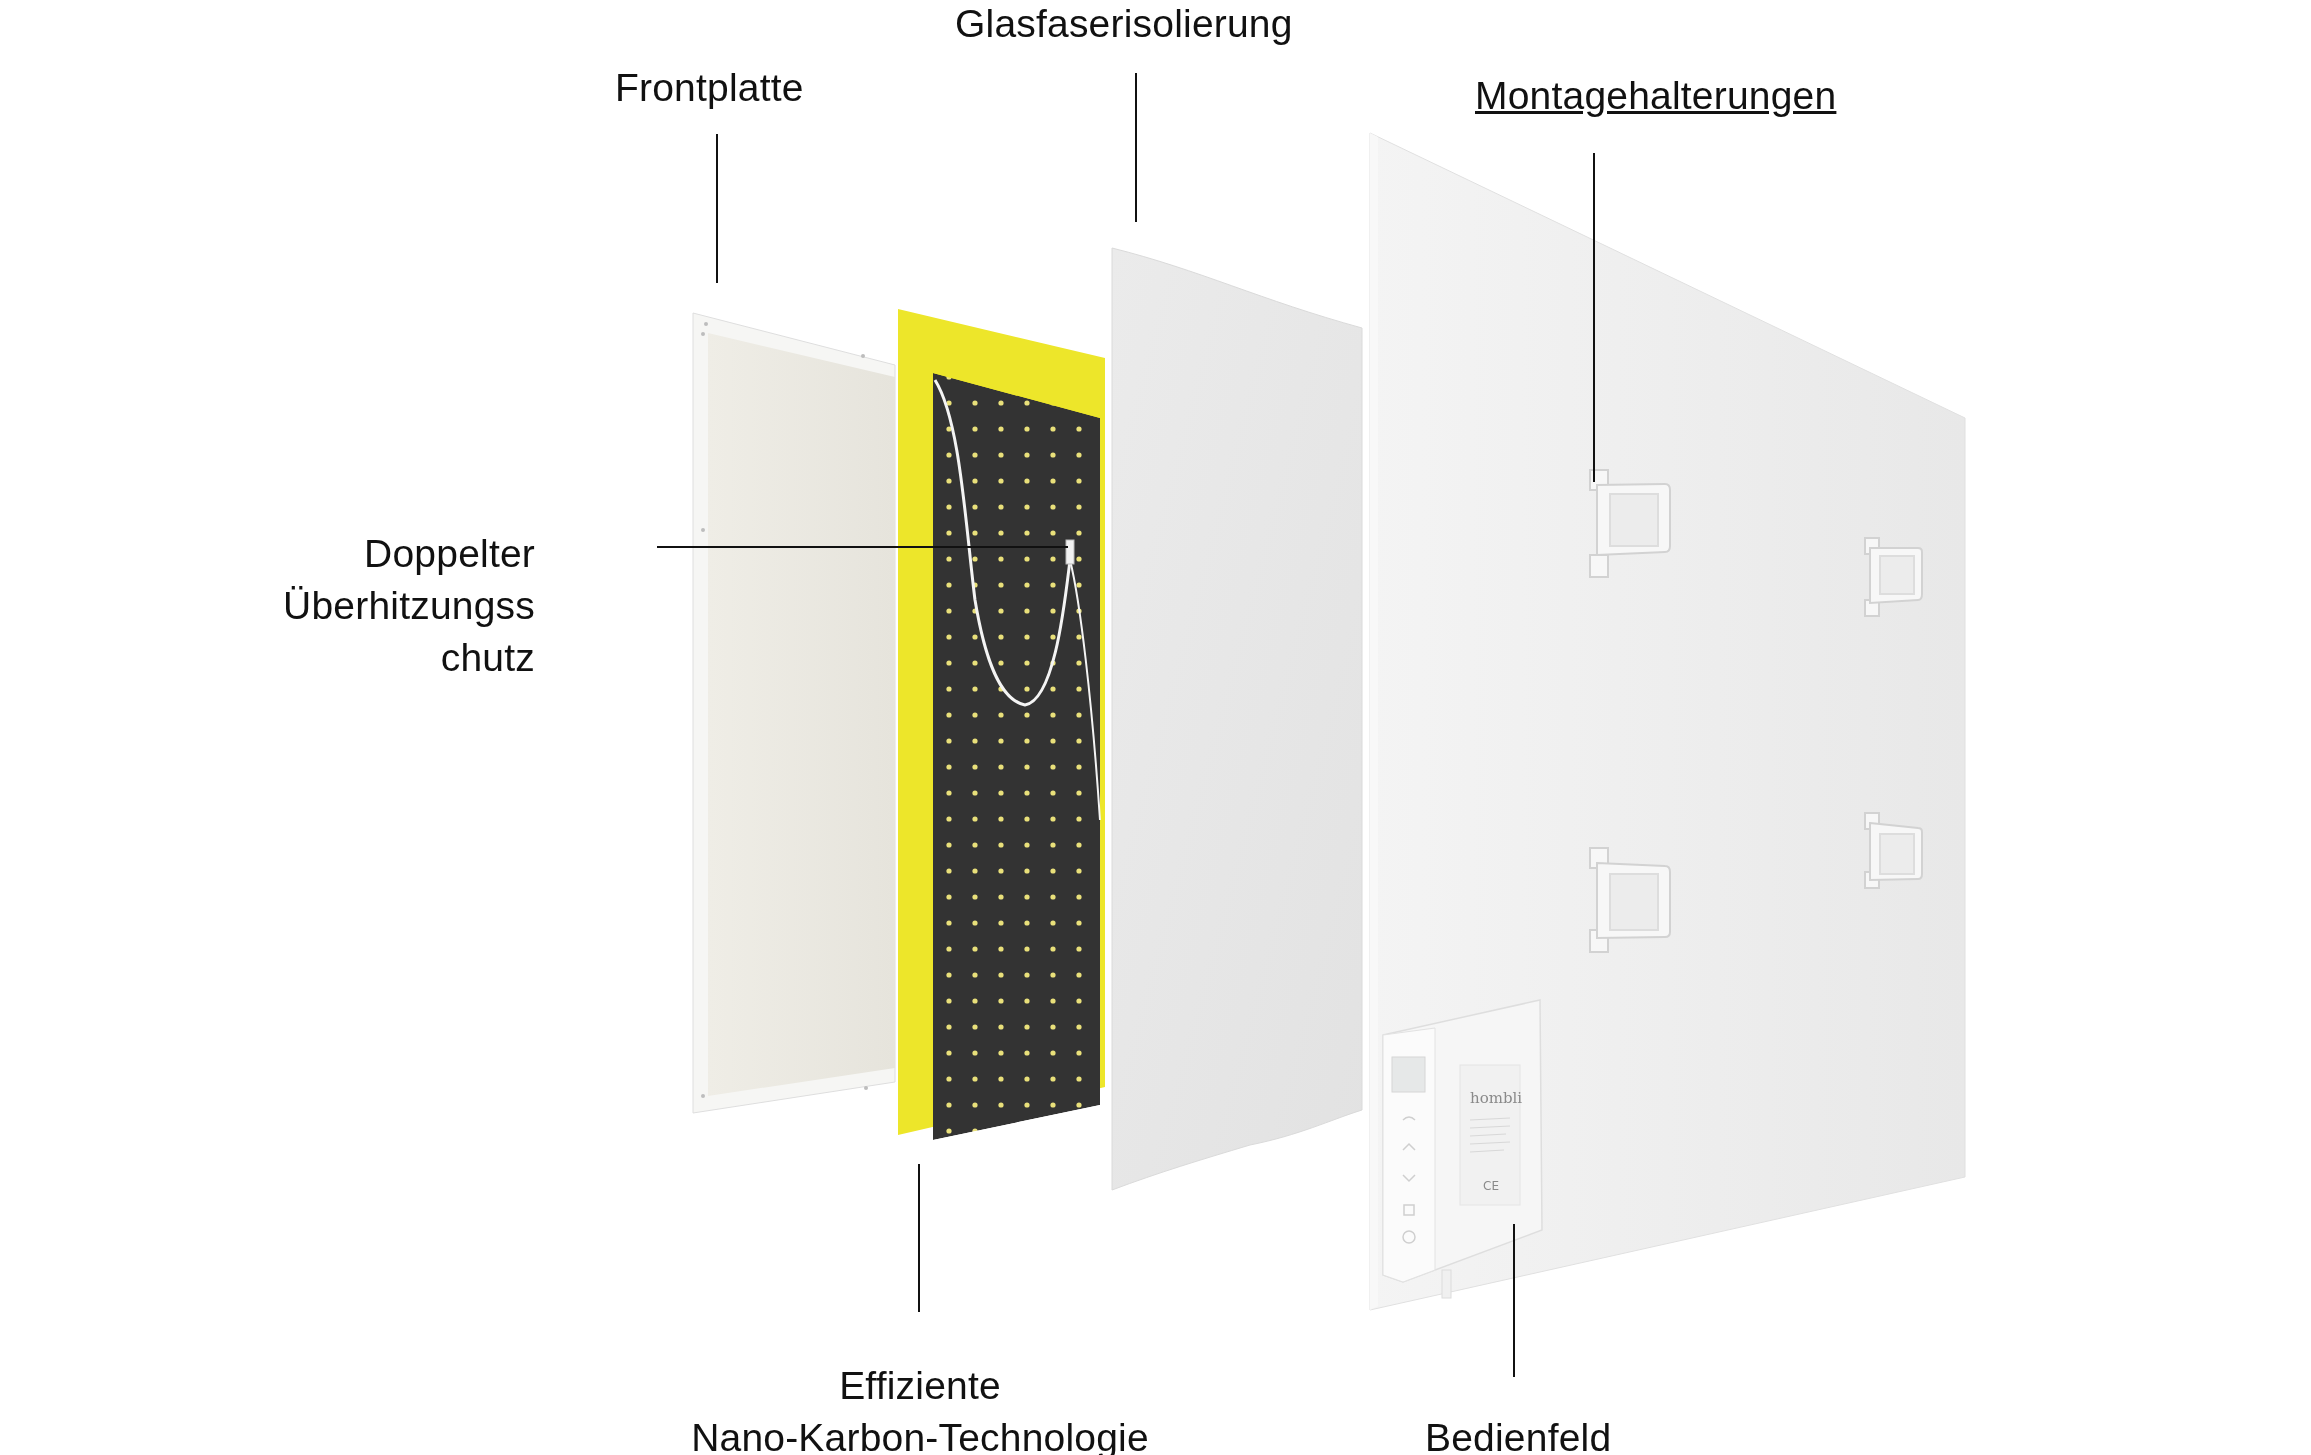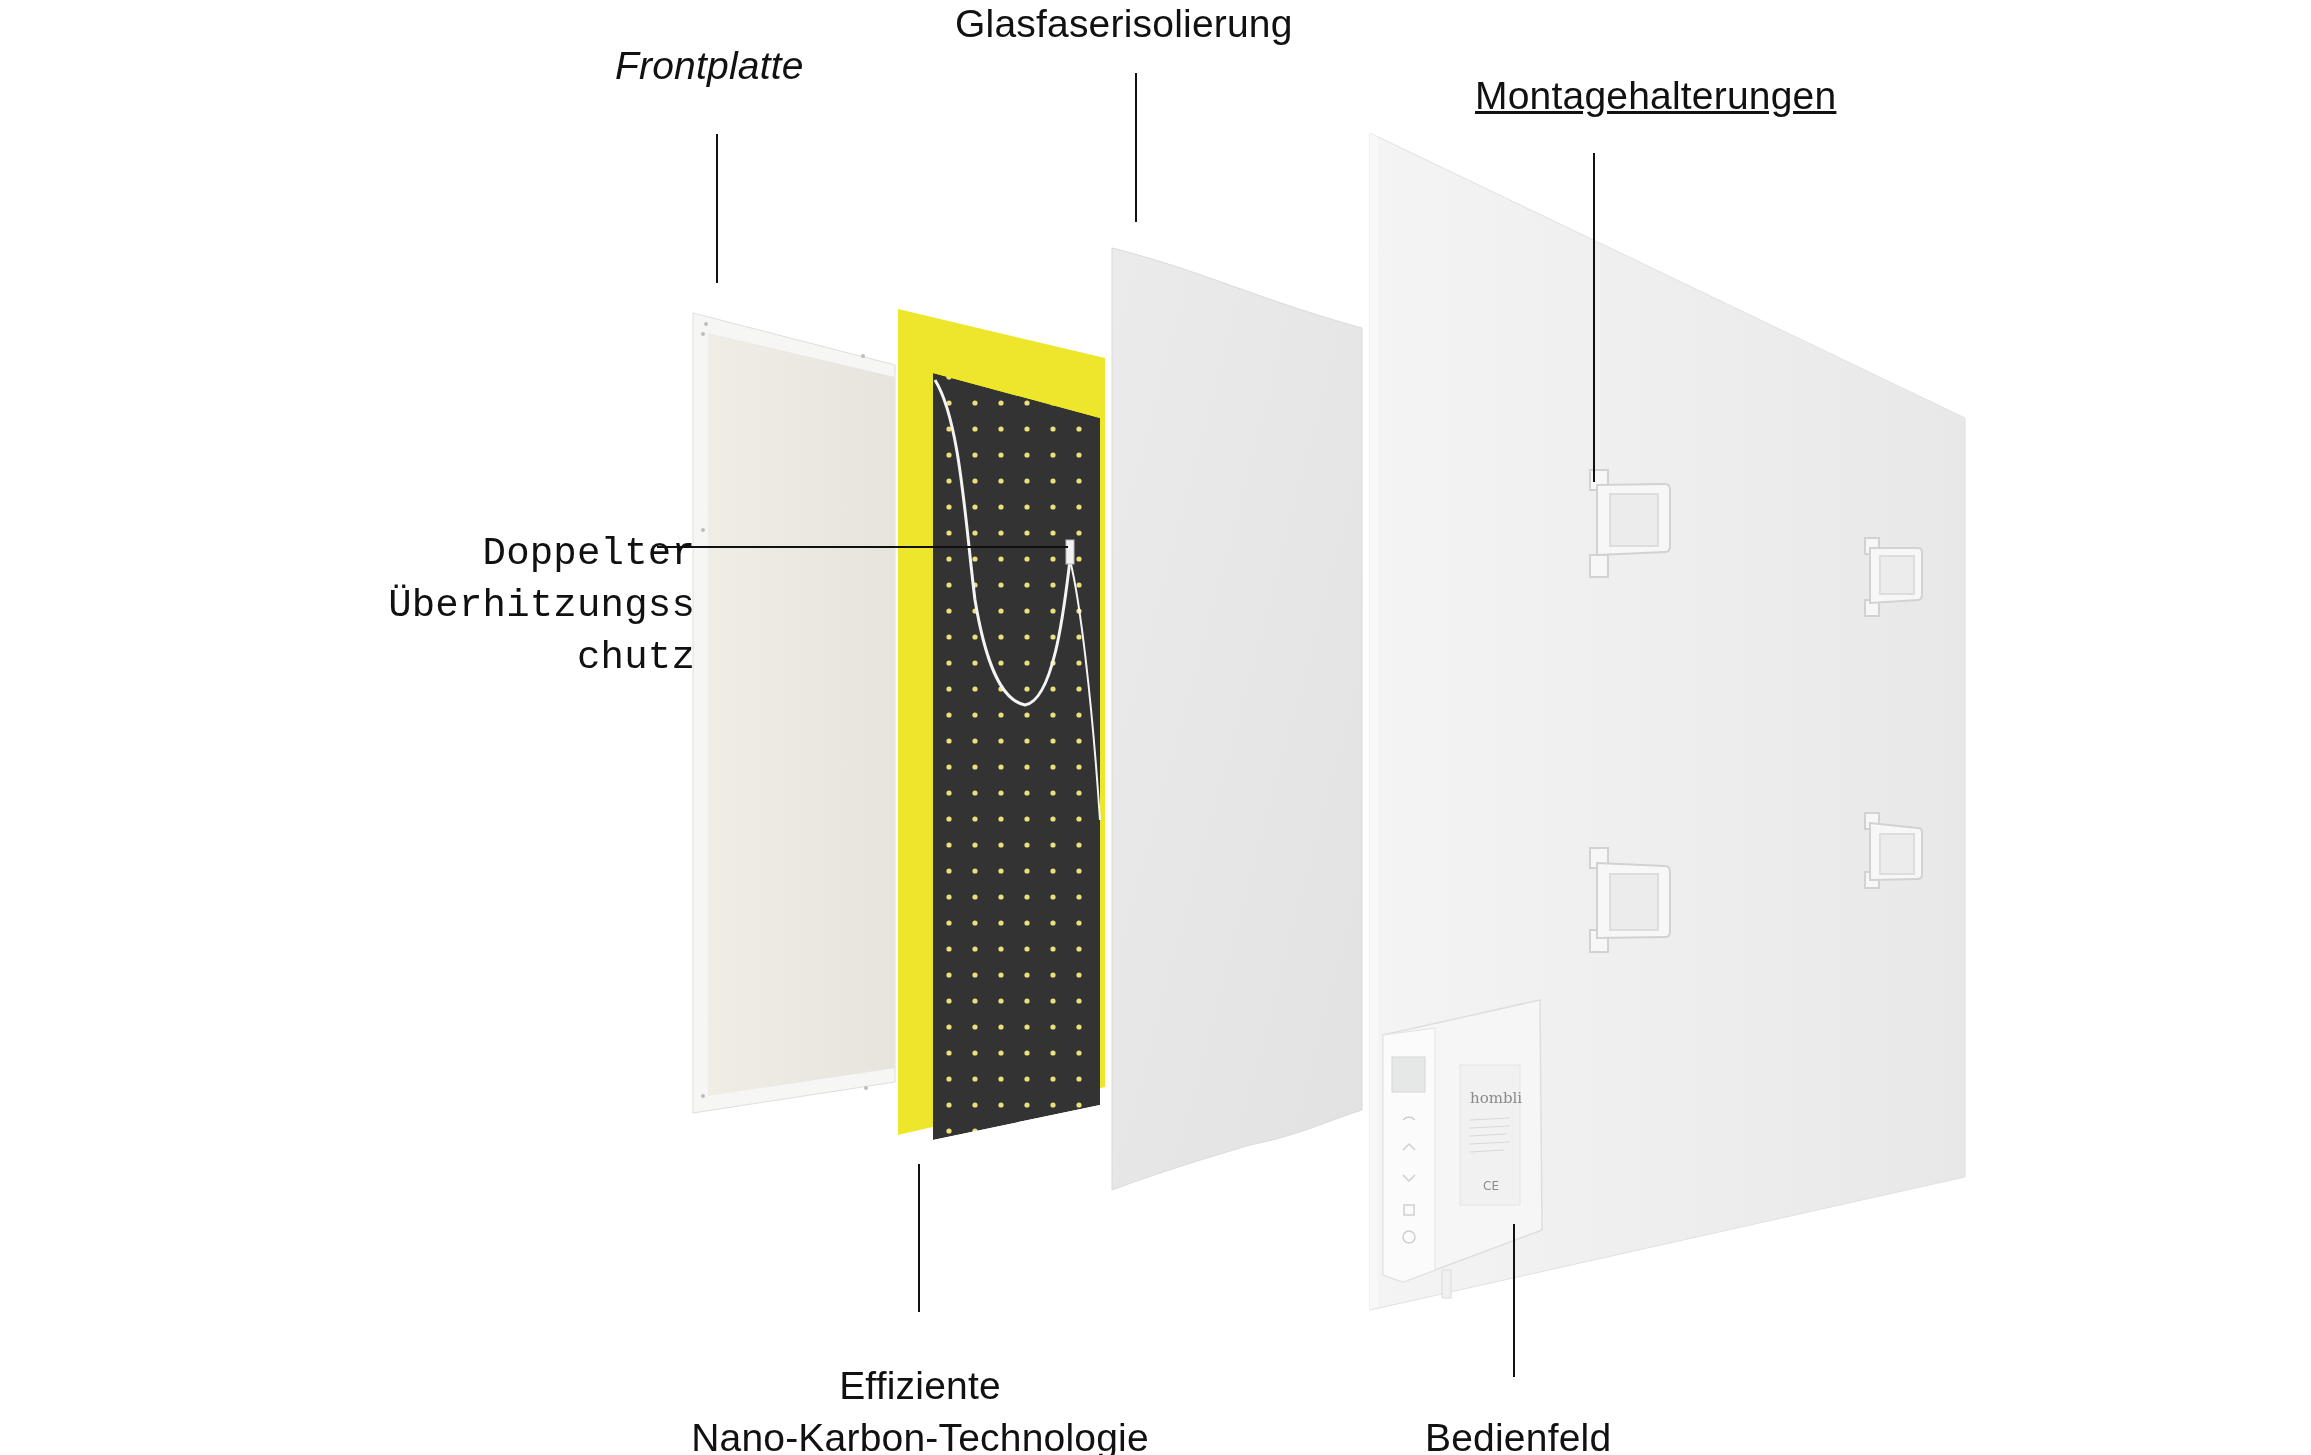--- a/index.html
+++ b/index.html
@@ -124,27 +124,27 @@
     <g stroke="#111111" stroke-width="2">
       <line x1="717" y1="134" x2="717" y2="283"></line>
       <line x1="1136" y1="73" x2="1136" y2="222"></line>
       <line x1="1594" y1="153" x2="1594" y2="482"></line>
       <line x1="657" y1="547" x2="1068" y2="547"></line>
       <line x1="919" y1="1164" x2="919" y2="1312"></line>
       <line x1="1514" y1="1224" x2="1514" y2="1377"></line>
     </g>
   </svg>
 
-  <div class="label" style="left:615px; top:40px;font-style:italic;">Frontplatte</div>
+  <div class="label" style="left:615px; top:62px;">Frontplatte</div>
 
   <div class="label" style="left:955px; top:-2px;">Glasfaserisolierung</div>
 
   <div class="label" style="left:1475px; top:70px;text-decoration:underline;">Montagehalterungen</div>
 
-  <div class="label right" style="right:1616px; top:528px;font-family:Liberation Mono, monospace;">
+  <div class="label right" style="right:1776px; top:528px;">
     <span>Doppelter</span>
     <span>Überhitzungss</span>
     <span>chutz</span>
   </div>
 
   <div class="label center" style="left:660px; width:520px; top:1360px;">
     <span>Effiziente</span>
     <span>Nano-Karbon-Technologie</span>
   </div>
 

